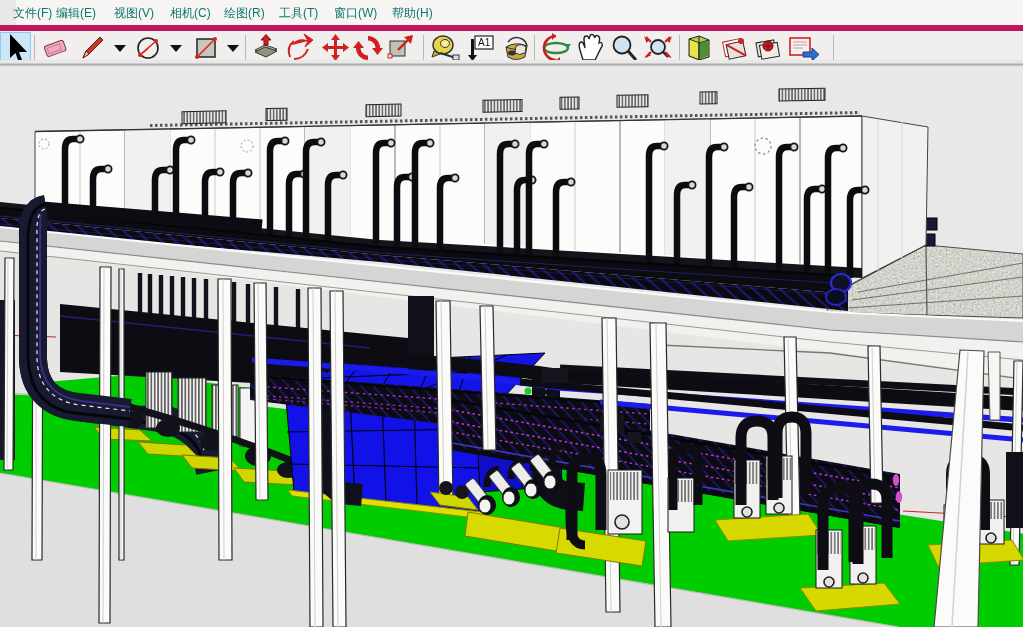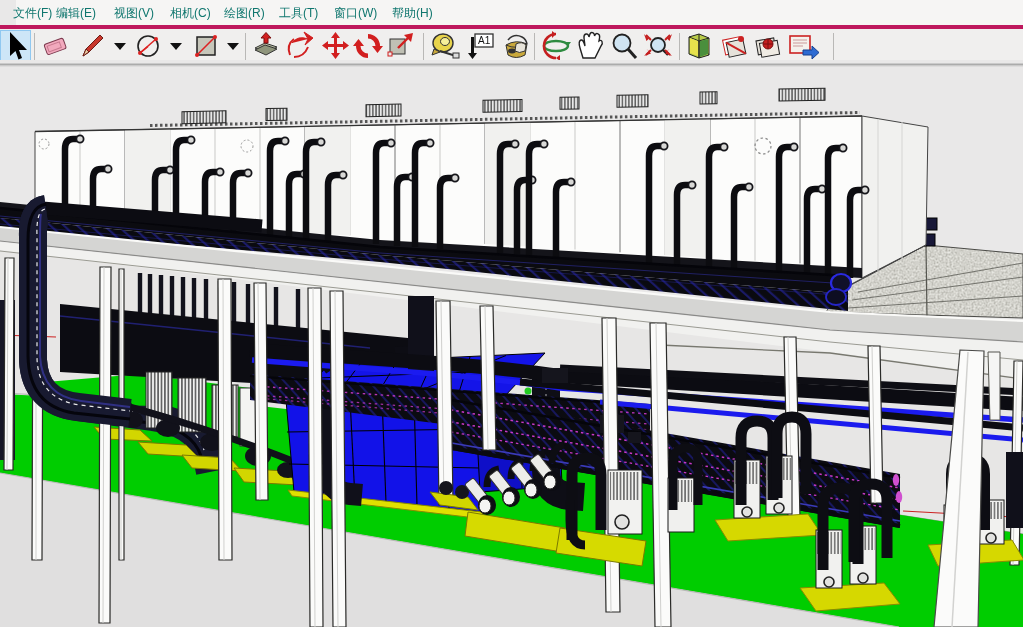--- a/index.html
+++ b/index.html
@@ -1,17 +1,17 @@
 <!DOCTYPE html>
 <html><head><meta charset="utf-8">
 <style>
 html,body{margin:0;padding:0;width:1023px;height:627px;overflow:hidden;background:#e9e8e8;font-family:"Liberation Sans",sans-serif}
 #menubar{position:absolute;left:16px;top:0;width:1023px;height:25px;background:#f6f5f4;font-size:12px;color:#0f766e}
 #menubar span{position:absolute;top:5px;white-space:nowrap}
-#toolbar{position:absolute;left:0;top:25px;width:1023px;height:35px;background:#f0efee;border-top:4px solid #be185d}
+#toolbar{position:absolute;left:0;top:25px;width:1023px;height:35px;background:#f0efee;border-top:6px solid #be185d}
 #toolbar svg{position:absolute;top:2px}
 .sep{position:absolute;top:4px;width:1px;height:27px;background:#b9b8b6}
 #selbtn{position:absolute;left:0;top:1px;width:31px;height:32px;background:#cde6f7;border:1px solid #90c8f0;box-sizing:border-box}
 #scene{position:absolute;left:0;top:60px}
 </style></head>
 <body>
 <div id="menubar">
 <span style="left:-3px">文件(F)</span>
     <span style="left:40px">编辑(E)</span>
     <span style="left:98px">视图(V)</span>

